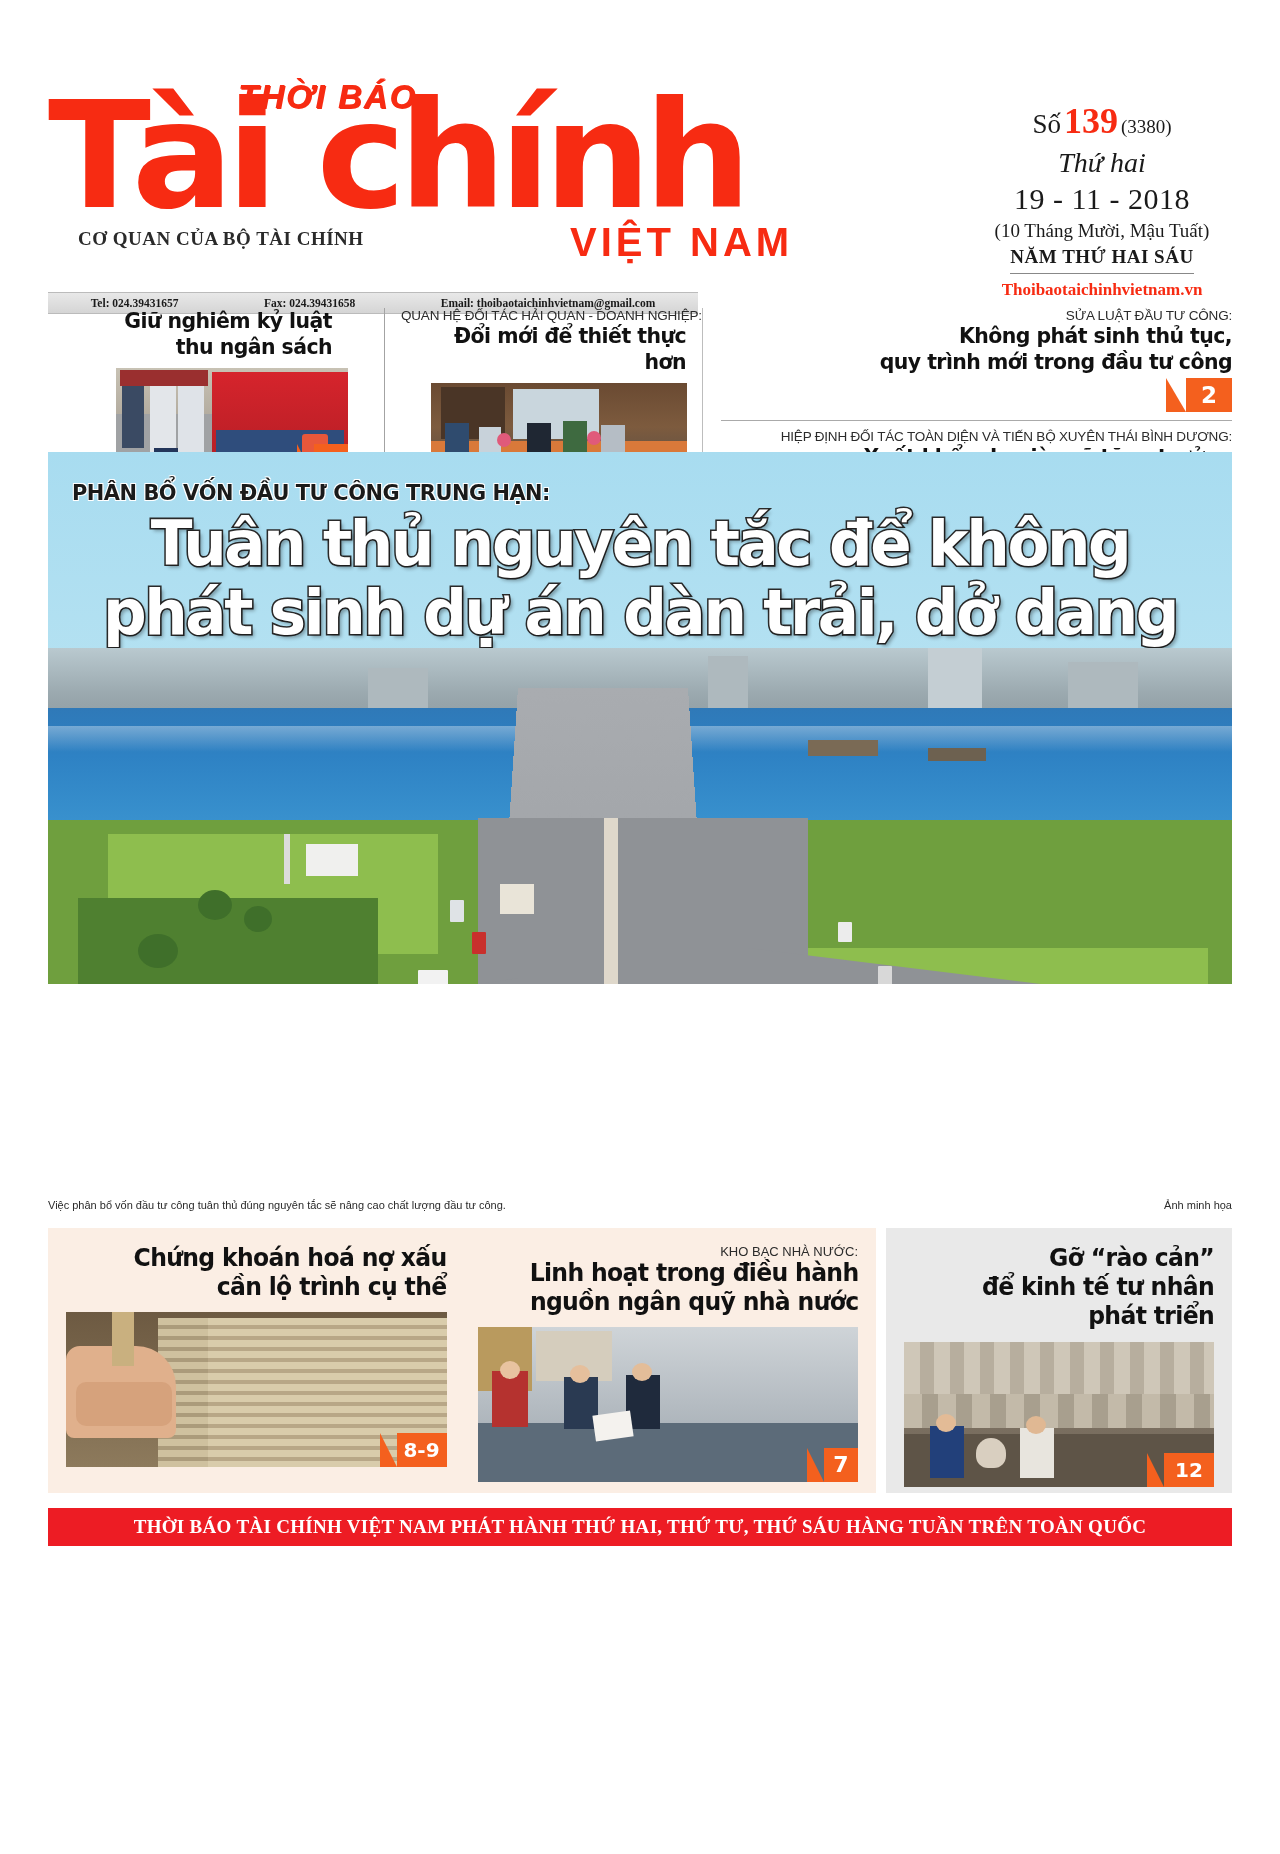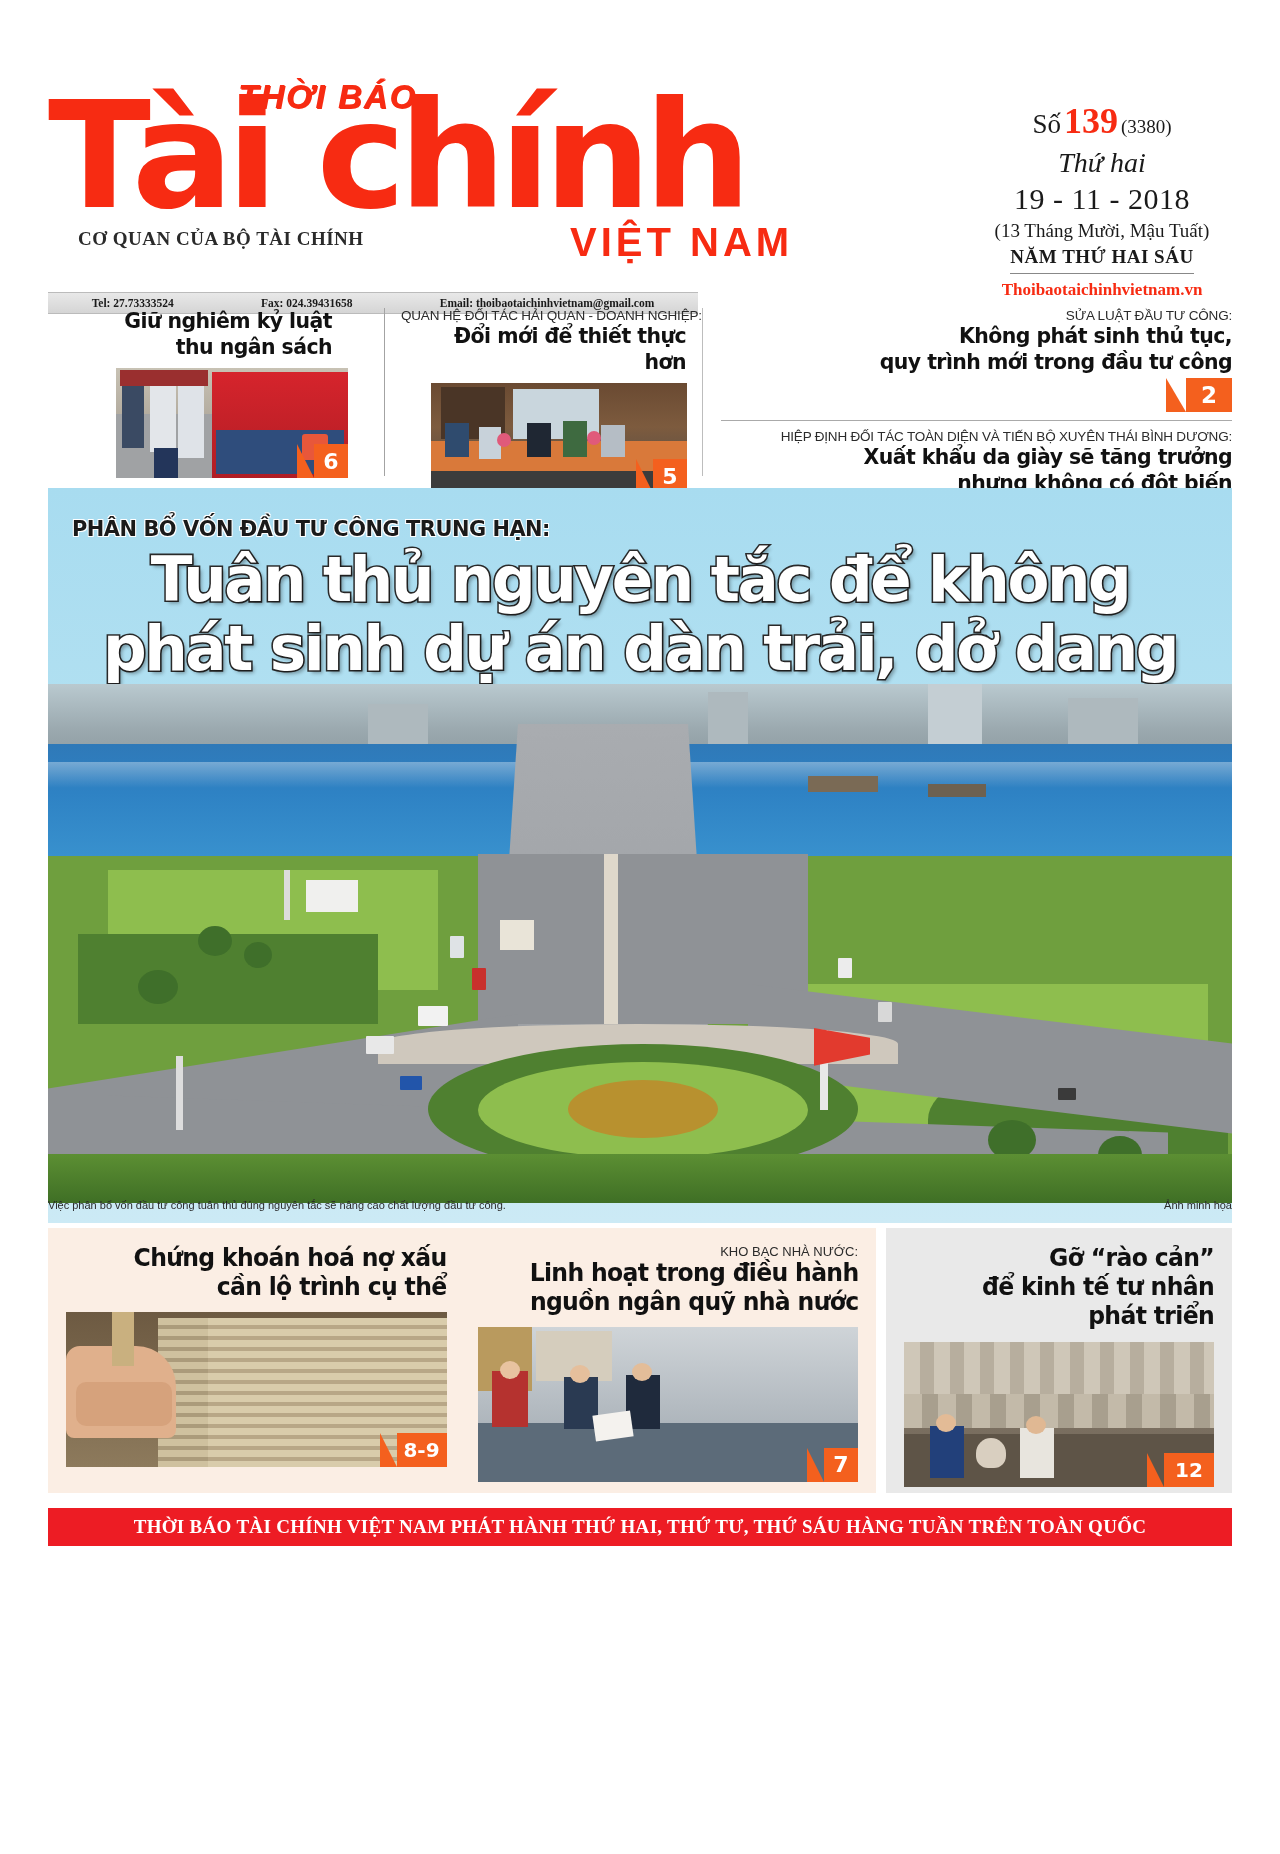--- a/index.html
+++ b/index.html
@@ -229,23 +229,23 @@
   }
   .ts-divline {
     border-top: 1px solid #aaa;
     margin: 46px 0 8px 0;
   }
 
   
   .feature {
     position: absolute;
     left: 48px;
-    top: 488px;
+    top: 452px;
     width: 1184px;
-    height: 735px;
+    height: 532px;
     overflow: hidden;
   }
   .feature-sky {
     position: absolute;
     inset: 0;
     background: linear-gradient(to bottom, #a8dcf0 0%, #b8e3f2 55%, #cceaf5 100%);
   }
   .feature-eyebrow {
     position: absolute;
     left: 24px;
@@ -402,27 +402,27 @@
       <div class="logo-vietnam">VIỆT NAM</div>
       <div class="logo-tagline">CƠ QUAN CỦA BỘ TÀI CHÍNH</div>
     </div>
 
     <div class="issue-block">
       <div class="issue-line1">
         <span>Số</span><span class="issue-num">139</span><span class="issue-paren">(3380)</span>
       </div>
       <div class="issue-day">Thứ hai</div>
       <div class="issue-date">19 - 11 - 2018</div>
-      <div class="issue-lunar">(13 Tháng Mười, Mậu Tuất)</div>
+      <div class="issue-lunar">(10 Tháng Mười, Mậu Tuất)</div>
       <div><span class="issue-year">NĂM THỨ HAI SÁU</span></div>
       <div class="issue-web">Thoibaotaichinhvietnam.vn</div>
     </div>
 
     <div class="contactbar">
-      <span>Tel: 27.73333524</span>
+      <span>Tel: 024.39431657</span>
       <span>Fax: 024.39431658</span>
       <span>Email: thoibaotaichinhvietnam@gmail.com</span>
     </div>
   </div>
 
   <div class="topstrip">
 
     <div class="ts-col c1">
       <div class="ts-head">
         <div>Giữ nghiêm kỷ luật</div>

